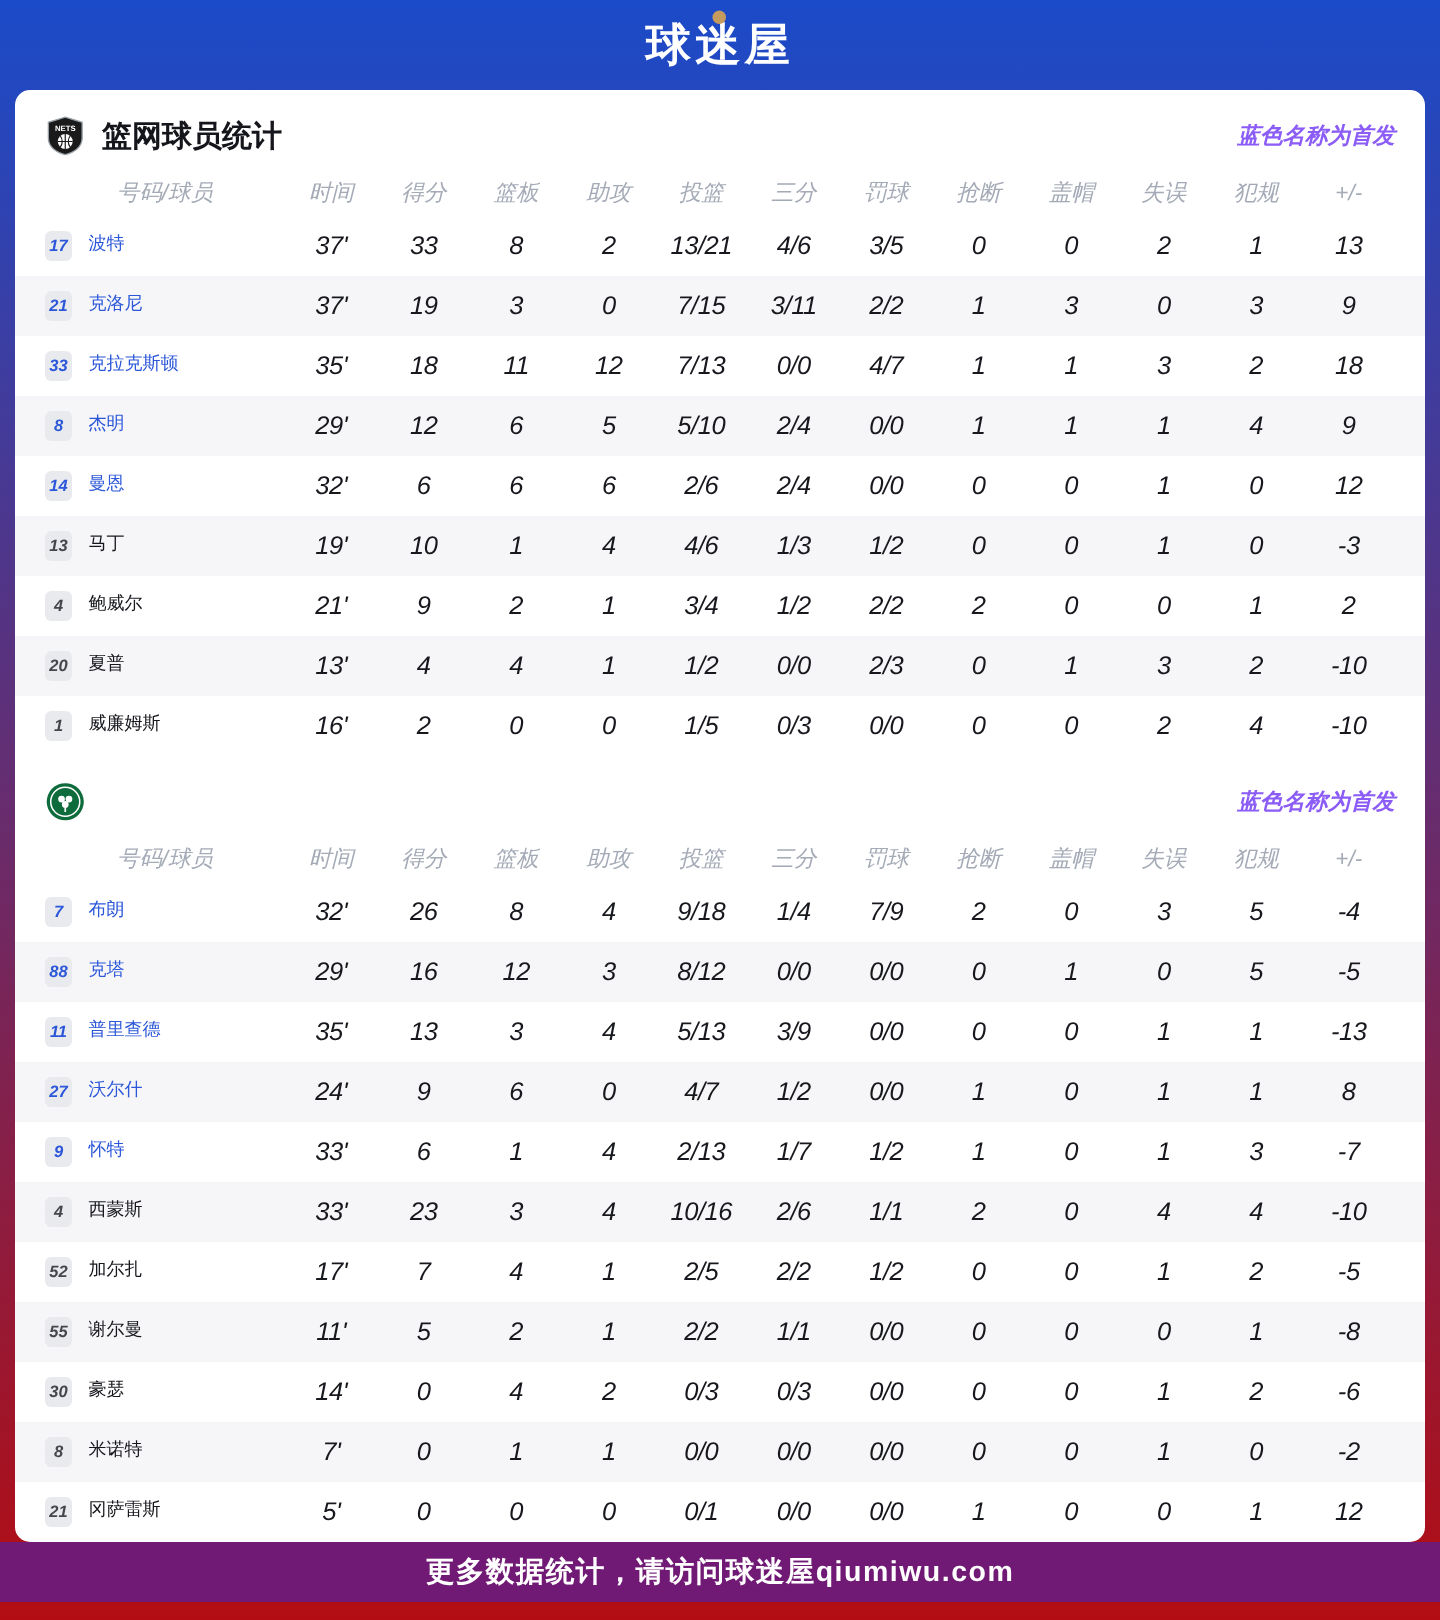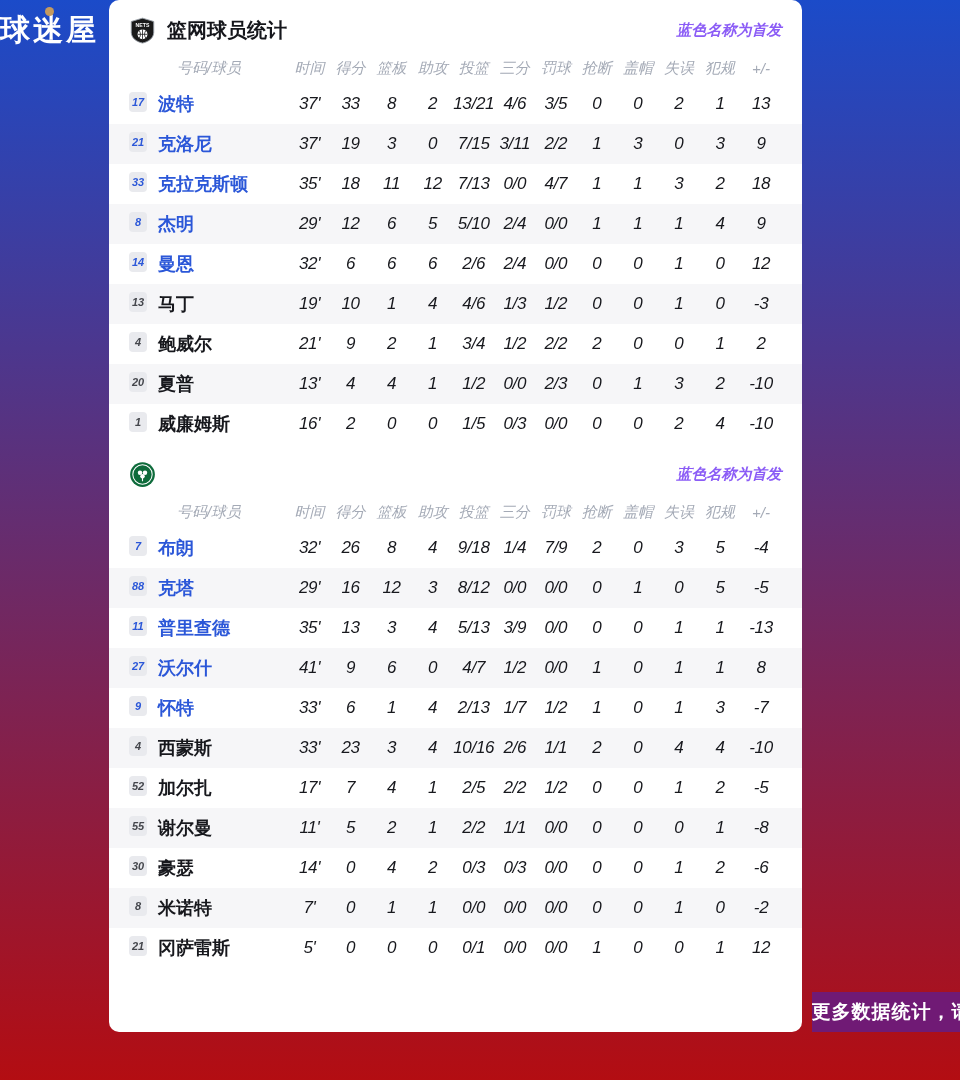--- a/index.html
+++ b/index.html
@@ -2,21 +2,21 @@
 <html><head>
 <meta charset="utf-8">
 <style>
   html,body{margin:0;padding:0}
   body{
     width:960px;height:1080px;
     background:linear-gradient(180deg,#1b4bc9 0%,#b30d12 100%);
     font-family:"Liberation Sans",sans-serif;
     overflow:hidden;
   }
-  .page{width:960px;height:1032px;display:flex;flex-direction:row}
+  .page{width:960px;height:784px;display:flex;flex-direction:column}
 
   
   .topbar{height:60px;flex:0 0 auto;display:flex;align-items:center;justify-content:center}
   .logo{position:relative;cursor:pointer}
   .logo-text{color:#fff;font-size:30px;font-weight:bold;letter-spacing:3px}
   .logo-dot{position:absolute;top:-3px;left:50%;margin-left:-5px;width:9px;height:9px;border-radius:50%;background:#c49a5f}
 
   
   .card{margin:0 10px;background:#fff;border-radius:10px;flex:0 0 auto;overflow:hidden}
 
@@ -29,21 +29,21 @@
   .row.head{height:32px}
   .row.alt{background:#f6f6f8}
   .cell{text-align:center;font-style:italic;font-size:17px;color:#17181d;font-weight:500;letter-spacing:-0.3px}
   .head .cell{font-size:15px;color:#a4aab6;font-weight:400;letter-spacing:0}
   .head .cell.first{text-align:center}
   .player-cell{display:flex;align-items:flex-start;gap:11px}
   .badge{min-width:14px;height:20px;padding:0 2px;background:#e9eaee;border-radius:4px;
          display:flex;align-items:center;justify-content:center;
          font-size:11px;font-style:italic;font-weight:600;color:#44464c}
   .badge.starter{color:#2b57d8}
-  .pname{font-size:18px;font-weight:700;color:#17181d}
+  .pname{font-size:12px;font-weight:400;color:#17181d}
   .pname.starter{color:#2b57d8}
 
   .footer{margin-top:auto;height:40px;flex:0 0 auto;background:#701a75;
           display:flex;align-items:center;justify-content:center}
   .footer span{color:#fff;font-size:19px;font-weight:700;letter-spacing:1px}
 </style>
 </head>
 <body>
 
 <div class="page">
@@ -329,21 +329,21 @@
             <div class="cell">0</div>
             <div class="cell">1</div>
             <div class="cell">1</div>
             <div class="cell">-13</div>
           </div>
           <div class="row alt">
             <div class="player-cell">
               <span class="badge starter">27</span>
               <span class="pname starter">沃尔什</span>
             </div>
-            <div class="cell">41'</div>
+            <div class="cell">24'</div>
             <div class="cell">9</div>
             <div class="cell">6</div>
             <div class="cell">0</div>
             <div class="cell">4/7</div>
             <div class="cell">1/2</div>
             <div class="cell">0/0</div>
             <div class="cell">1</div>
             <div class="cell">0</div>
             <div class="cell">1</div>
             <div class="cell">1</div>

